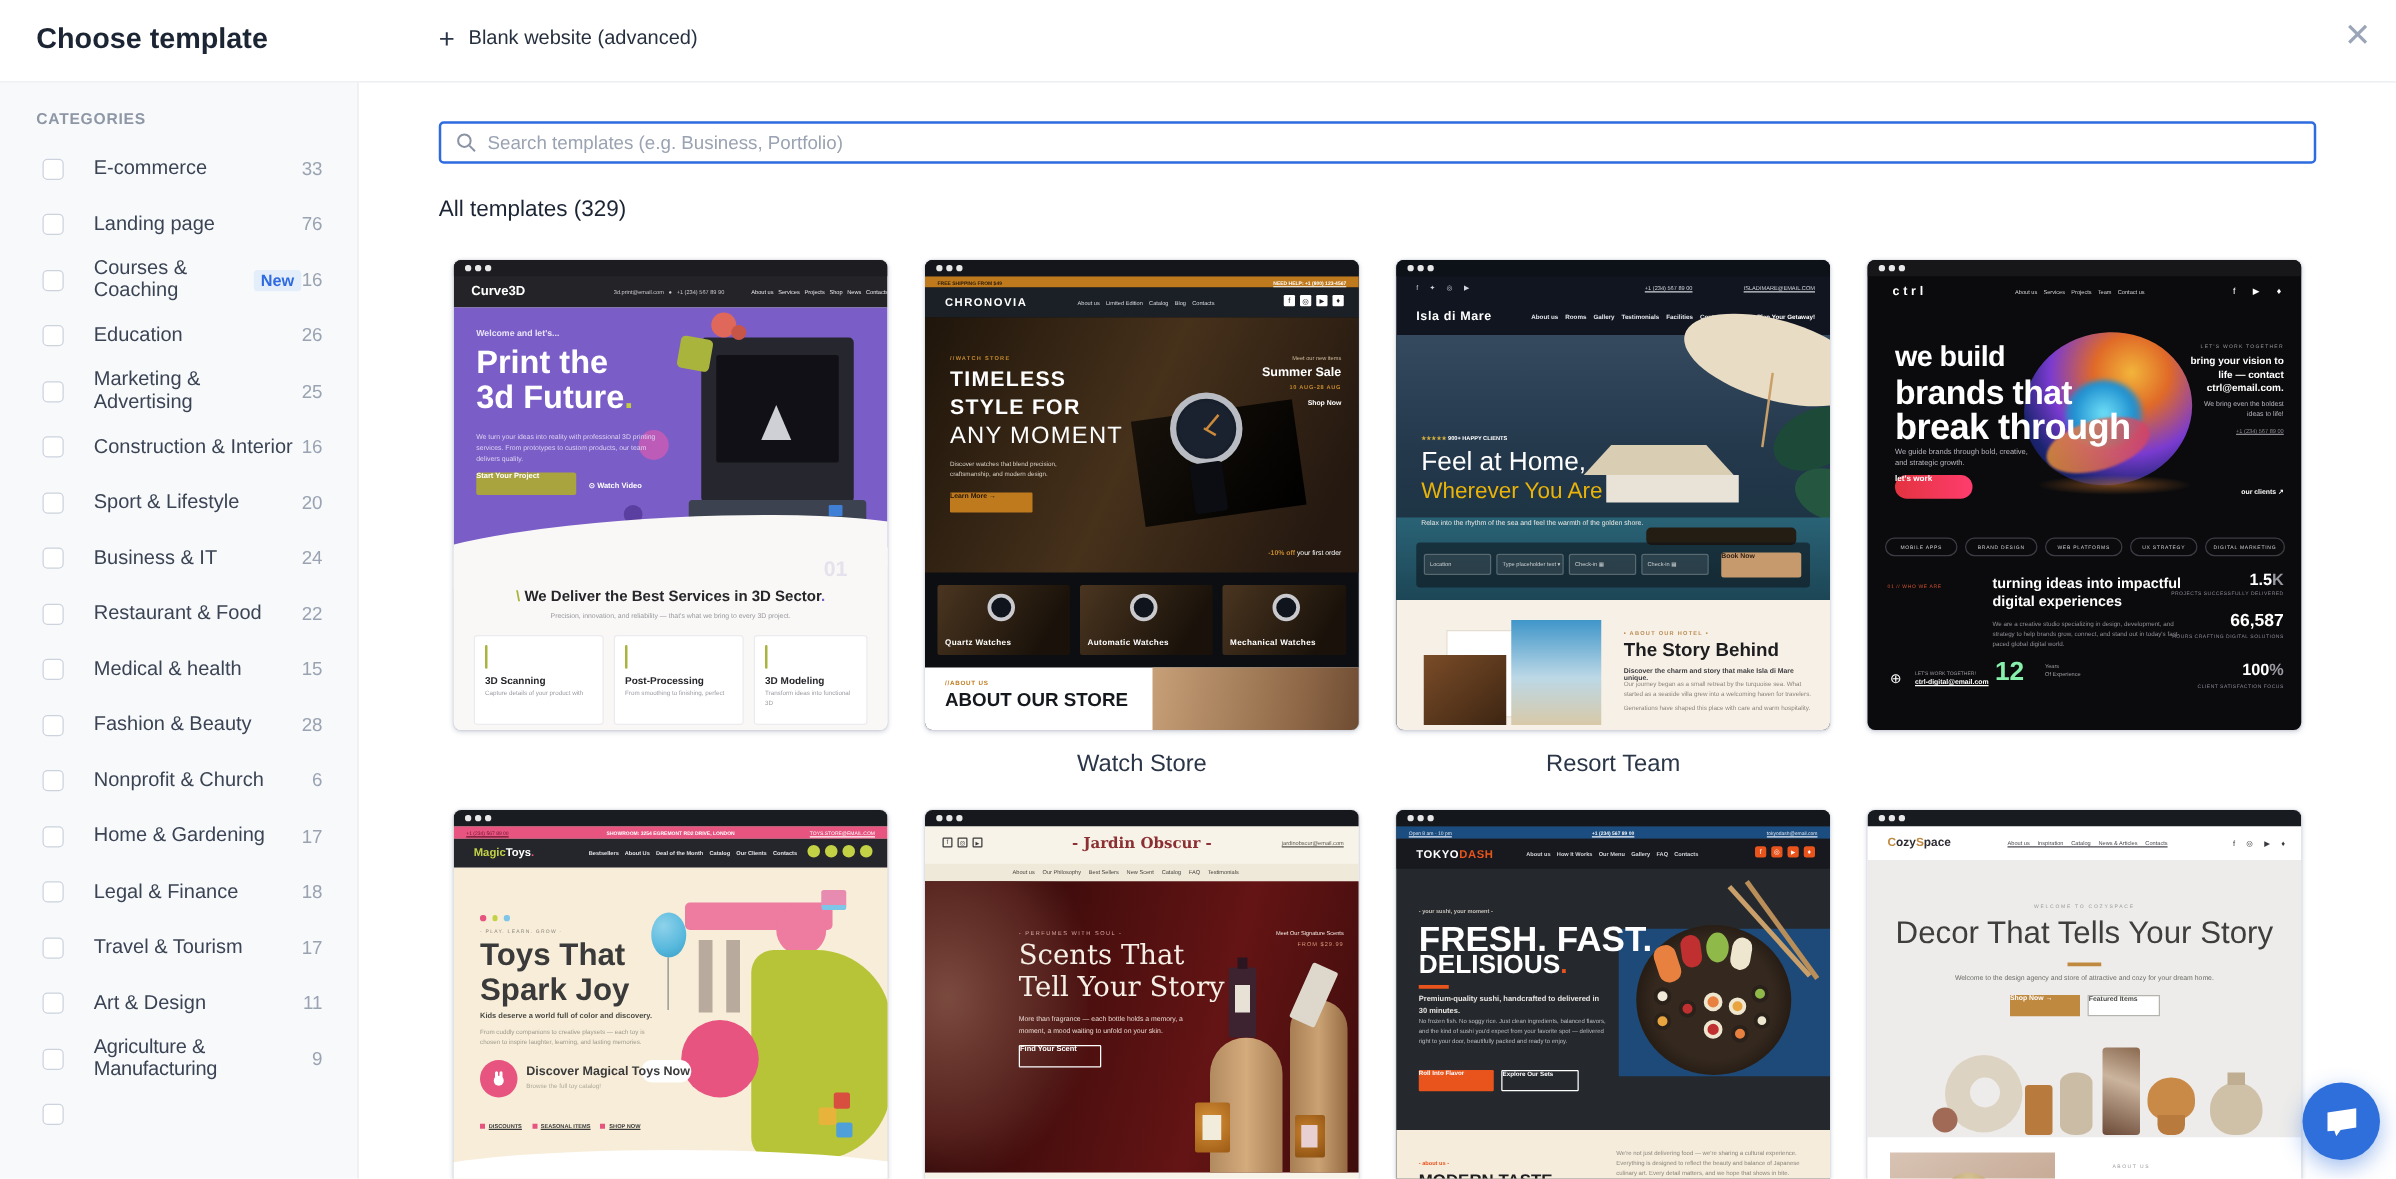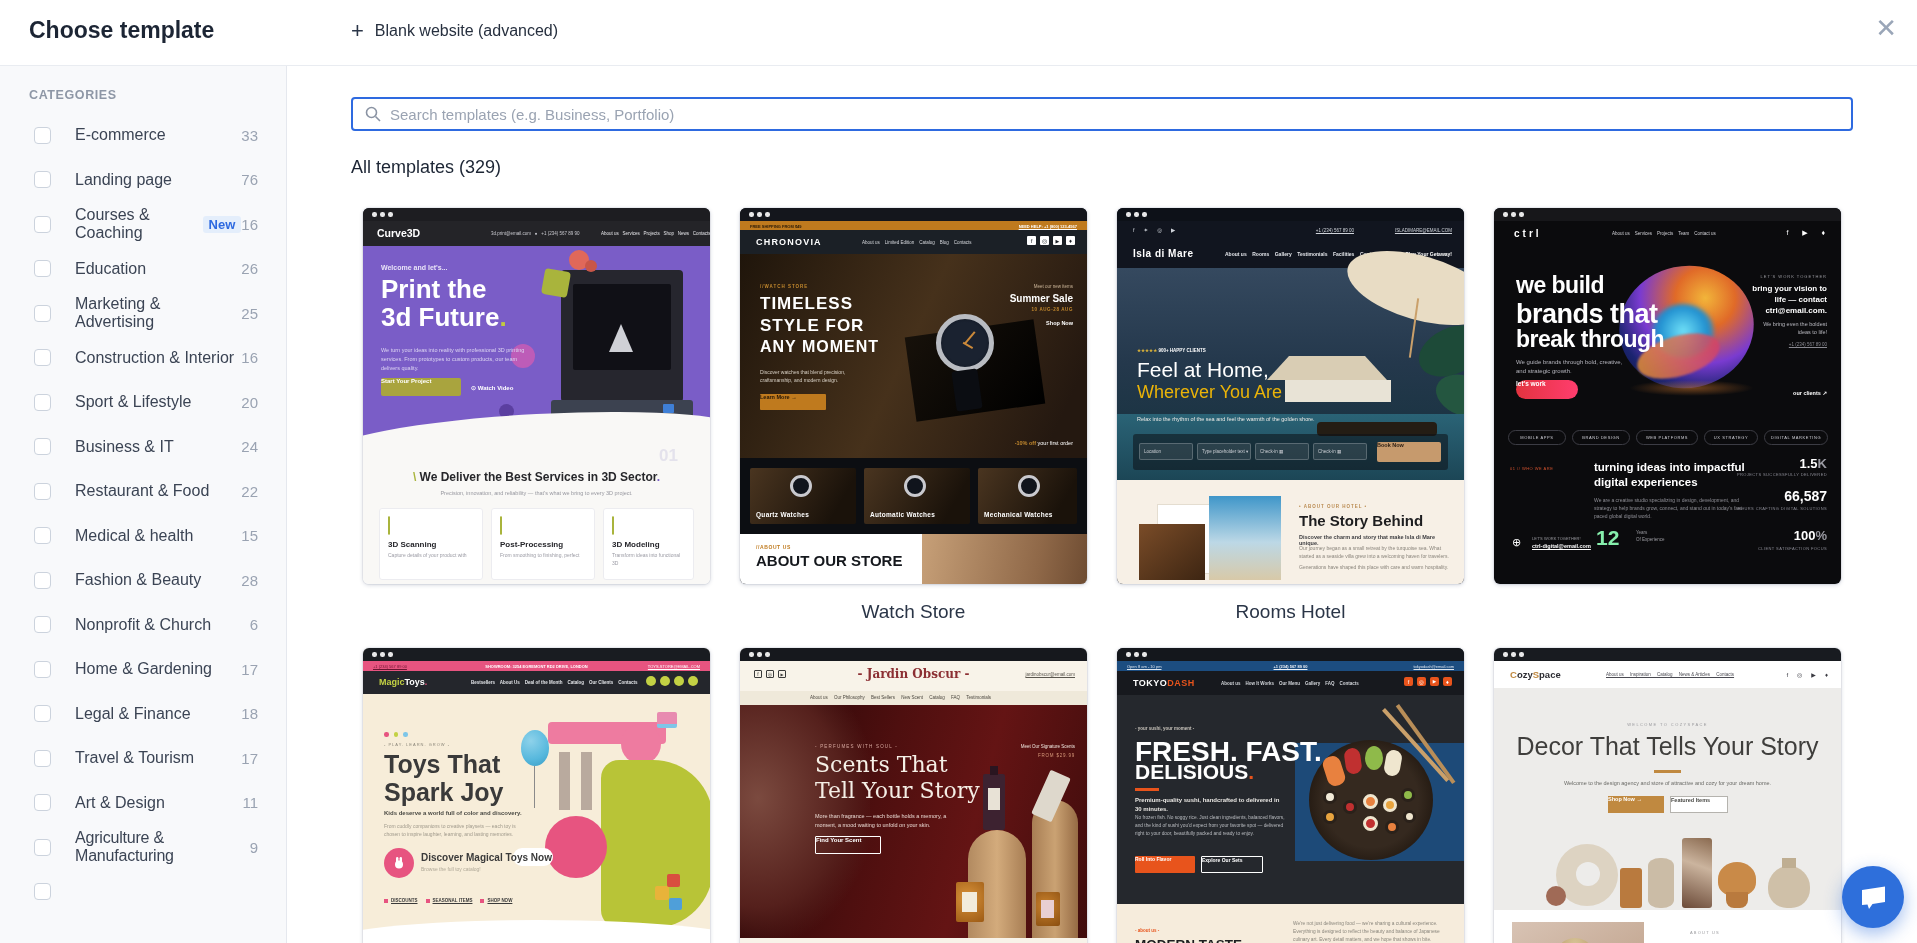--- a/index.html
+++ b/index.html
@@ -232,21 +232,21 @@
         </span>
         <i class="ab" style="left:0;top:46px;width:347px;height:204px;background:linear-gradient(115deg,#1f150b,#46311b 48%,#241810 90%)"></i>
         <i class="ab" style="left:170px;top:120px;width:130px;height:85px;background:linear-gradient(135deg,#17110a,#000);transform:rotate(-8deg)"></i>
         <i class="ab" style="left:196px;top:106px;width:58px;height:58px;border:5px solid #b9bcc2;border-radius:50%;background:radial-gradient(circle,#1a2230 60%,#0c111c)"></i>
         <i class="ab" style="left:229px;top:122px;width:1.6px;height:15px;background:#cc8a3a;transform:rotate(40deg)"></i>
         <i class="ab" style="left:227px;top:132px;width:1.6px;height:11px;background:#cc8a3a;transform:rotate(-60deg)"></i>
         <i class="ab" style="left:214px;top:162px;width:26px;height:40px;background:#0b0d12;border-radius:3px;transform:rotate(-8deg)"></i>
         <s class="ab" style="left:20px;top:76px;font-size:4.5px;letter-spacing:1px;color:#c58a2e;font-weight:700">//WATCH STORE</s>
         <b class="ab" style="left:20px;top:86px;font-size:17px;letter-spacing:1px;color:#fff;font-weight:600">TIMELESS</b>
         <b class="ab" style="left:20px;top:108px;font-size:17px;letter-spacing:1px;color:#fff;font-weight:600">STYLE FOR</b>
-        <b class="ab" style="left:20px;top:130px;font-size:16px;letter-spacing:1px;color:#fff;font-weight:700">ANY MOMENT</b>
+        <b class="ab" style="left:20px;top:130px;font-size:19px;letter-spacing:1px;color:#fff;font-weight:400">ANY MOMENT</b>
         <s class="ab" style="left:20px;top:160px;width:100px;font-size:5px;line-height:1.6;color:#d8d1c6">Discover watches that blend precision, craftsmanship, and modern design.</s>
         <b class="ab sq" style="left:20px;top:186px;width:66px;height:16px;background:#bf7a1e;border-radius:1px;font-size:5.5px;color:#241505">Learn More  →</b>
         <s class="ab" style="right:14px;top:76px;font-size:4.5px;color:#cdb79a">Meet our new items</s>
         <b class="ab" style="right:14px;top:85px;font-size:10px;color:#fff">Summer Sale</b>
         <b class="ab" style="right:14px;top:99px;font-size:4.5px;color:#c58a2e;letter-spacing:.6px">10 AUG-28 AUG</b>
         <b class="ab" style="right:14px;top:112px;font-size:5.5px;color:#fff">Shop Now</b>
         <s class="ab" style="right:14px;top:232px;font-size:5.5px;color:#fff"><span style="color:#c58a2e;font-weight:700">-10% off</span><span> your first order</span></s>
         <div class="c2-tile" style="left:10px">
             <i class="c2-ring"></i>
             <b>Quartz Watches</b>
@@ -303,40 +303,40 @@
         <i class="ab" style="left:0;top:272px;width:347px;height:104px;background:#f7f0e6"></i>
         <i class="ab" style="left:40px;top:296px;width:64px;height:70px;background:#fff;border:1px solid #e4ddd0"></i>
         <i class="ab" style="left:22px;top:316px;width:66px;height:56px;background:linear-gradient(140deg,#7a4c28,#3d2512)"></i>
         <i class="ab" style="left:92px;top:288px;width:72px;height:84px;background:linear-gradient(180deg,#3f96c9,#bcd8e6 55%,#d8c9a8)"></i>
         <s class="ab" style="left:182px;top:296px;font-size:4.5px;color:#b98a50;letter-spacing:1px;font-weight:700">• ABOUT OUR HOTEL •</s>
         <b class="ab" style="left:182px;top:304px;font-size:15px;color:#1d1d1f;font-weight:600">The Story Behind</b>
         <b class="ab" style="left:182px;top:326px;width:150px;font-size:5.5px;color:#3c3c40">Discover the charm and story that make Isla di Mare unique.</b>
         <s class="ab" style="left:182px;top:336px;width:150px;font-size:5px;line-height:1.6;color:#8a857c">Our journey began as a small retreat by the turquoise sea. What started as a seaside villa grew into a welcoming haven for travelers.</s>
         <s class="ab" style="left:182px;top:356px;width:150px;font-size:5px;color:#8a857c">Generations have shaped this place with care and warm hospitality.</s>
       </div>
-      <div class="card-label">Rooms Hotel</div>
+      <div class="card-label">Resort Team</div>
     </div>
 
     <div class="tcard">
       <div class="thumb" style="background:#0b0b0d">
         <div class="chrome" style="background:#17171a">
             <i></i>
             <i></i>
             <i></i>
           </div>
         <b class="ab" style="left:20px;top:20px;font-size:10px;color:#fff;letter-spacing:3px;font-weight:700">ctrl</b>
         <s class="ab pre" style="left:118px;top:23px;font-size:4.5px;color:#cfcfd4">About us    Services    Projects    Team    Contact us</s>
         <s class="ab pre" style="right:14px;top:21px;font-size:7px;color:#fff;letter-spacing:2px">f   ▶   ♦</s>
         <i class="ab" style="left:125px;top:58px;width:135px;height:122px;border-radius:50%;transform:rotate(-12deg);background:radial-gradient(circle at 68% 30%,#f2b53a 0%,#e06a28 24%,#7a3bd0 52%,#1b2470 74%,#0d1030 100%)"></i>
         <i class="ab" style="left:158px;top:96px;width:62px;height:54px;border-radius:50%;background:radial-gradient(circle,#6fe0f7,#1f8fd0 60%,rgba(31,143,208,0));filter:blur(2px)"></i>
         <i class="ab" style="left:142px;top:128px;width:85px;height:40px;border-radius:50%;background:linear-gradient(100deg,#f59a30,#d33d6a);opacity:.8;transform:rotate(-16deg);filter:blur(1px)"></i>
         <i class="ab" style="left:135px;top:172px;width:125px;height:16px;border-radius:50%;background:radial-gradient(ellipse,rgba(214,122,44,.5),rgba(0,0,0,0) 70%)"></i>
         <b class="ab" style="left:22px;top:64px;font-size:23px;font-weight:800;color:#fff;letter-spacing:-.5px">we build</b>
         <b class="ab" style="left:22px;top:91px;font-size:27px;font-weight:800;color:#fff;letter-spacing:-.5px">brands that</b>
-        <b class="ab" style="left:22px;top:118px;font-size:23px;font-weight:800;color:#fff;letter-spacing:-.5px">break through</b>
+        <b class="ab" style="left:22px;top:118px;font-size:29px;font-weight:800;color:#fff;letter-spacing:-.5px">break through</b>
         <s class="ab" style="right:14px;top:66px;font-size:4px;color:#9a9aa0;letter-spacing:1px">LET'S WORK TOGETHER</s>
         <b class="ab" style="right:14px;top:76px;width:80px;text-align:right;font-size:8px;color:#fff;line-height:1.35">bring your vision to life — contact ctrl@email.com.</b>
         <s class="ab" style="right:14px;top:112px;width:70px;text-align:right;font-size:5.5px;color:#b9b9c0;line-height:1.5">We bring even the boldest ideas to life!</s>
         <s class="ab" style="right:14px;top:134px;font-size:4.5px;color:#8a8a92;text-decoration:underline">+1 (234) 567 89 00</s>
         <s class="ab" style="left:22px;top:150px;width:112px;font-size:6px;color:#b5b5bd;line-height:1.5">We guide brands through bold, creative, and strategic growth.</s>
         <b class="ab sq" style="left:22px;top:172px;width:62px;height:19px;border-radius:10px;background:linear-gradient(90deg,#e3333f,#ff3d6e);font-size:6.5px;color:#fff">let's work</b>
         <b class="ab" style="right:14px;top:182px;font-size:5.5px;color:#fff">our clients  ↗</b>
         <span class="c4-pill" style="left:14px;width:58px">MOBILE APPS</span>
         <span class="c4-pill" style="left:78px;width:58px">BRAND DESIGN</span>
         <span class="c4-pill" style="left:142px;width:62px">WEB PLATFORMS</span>

